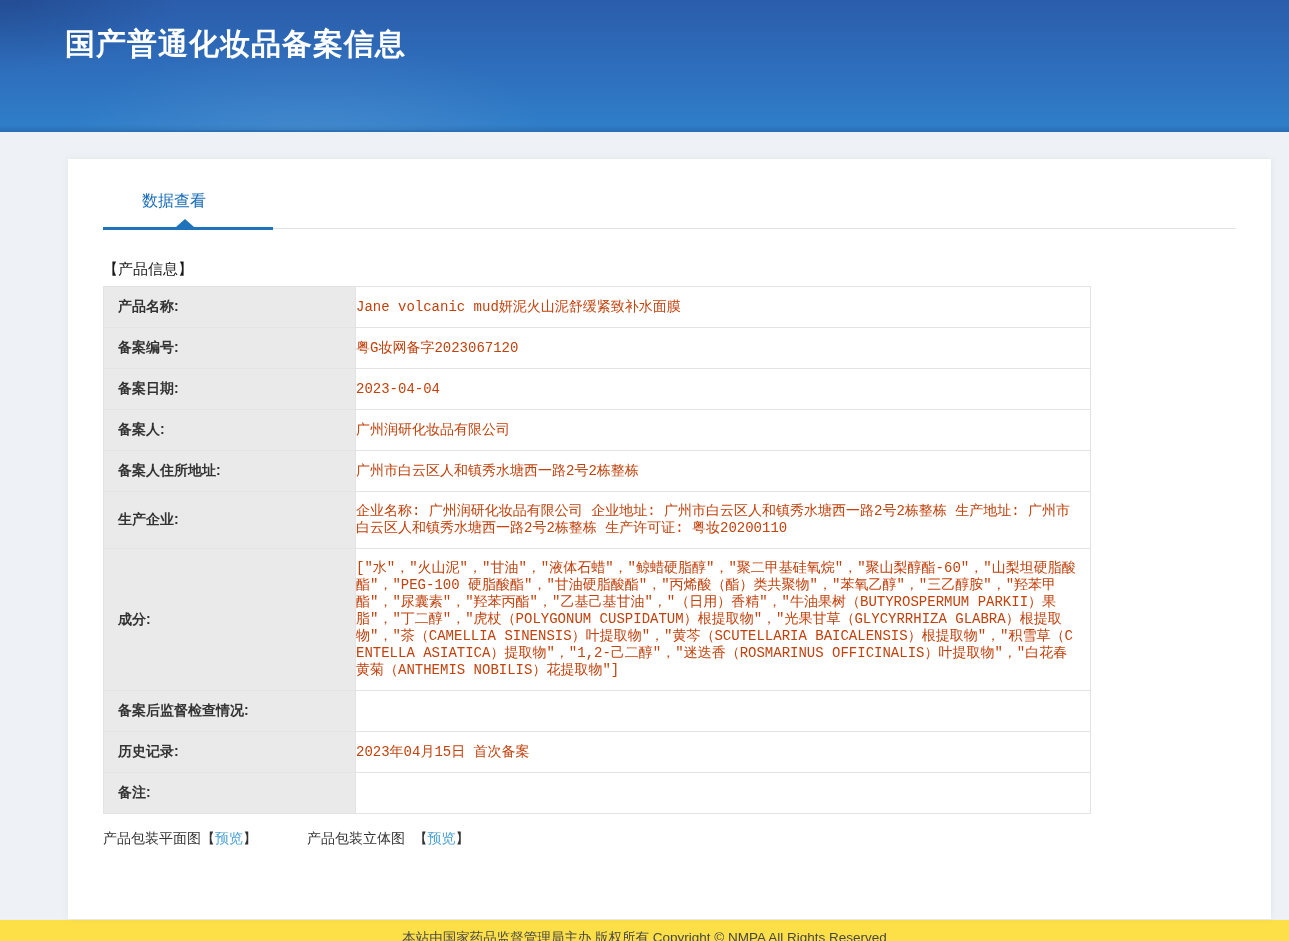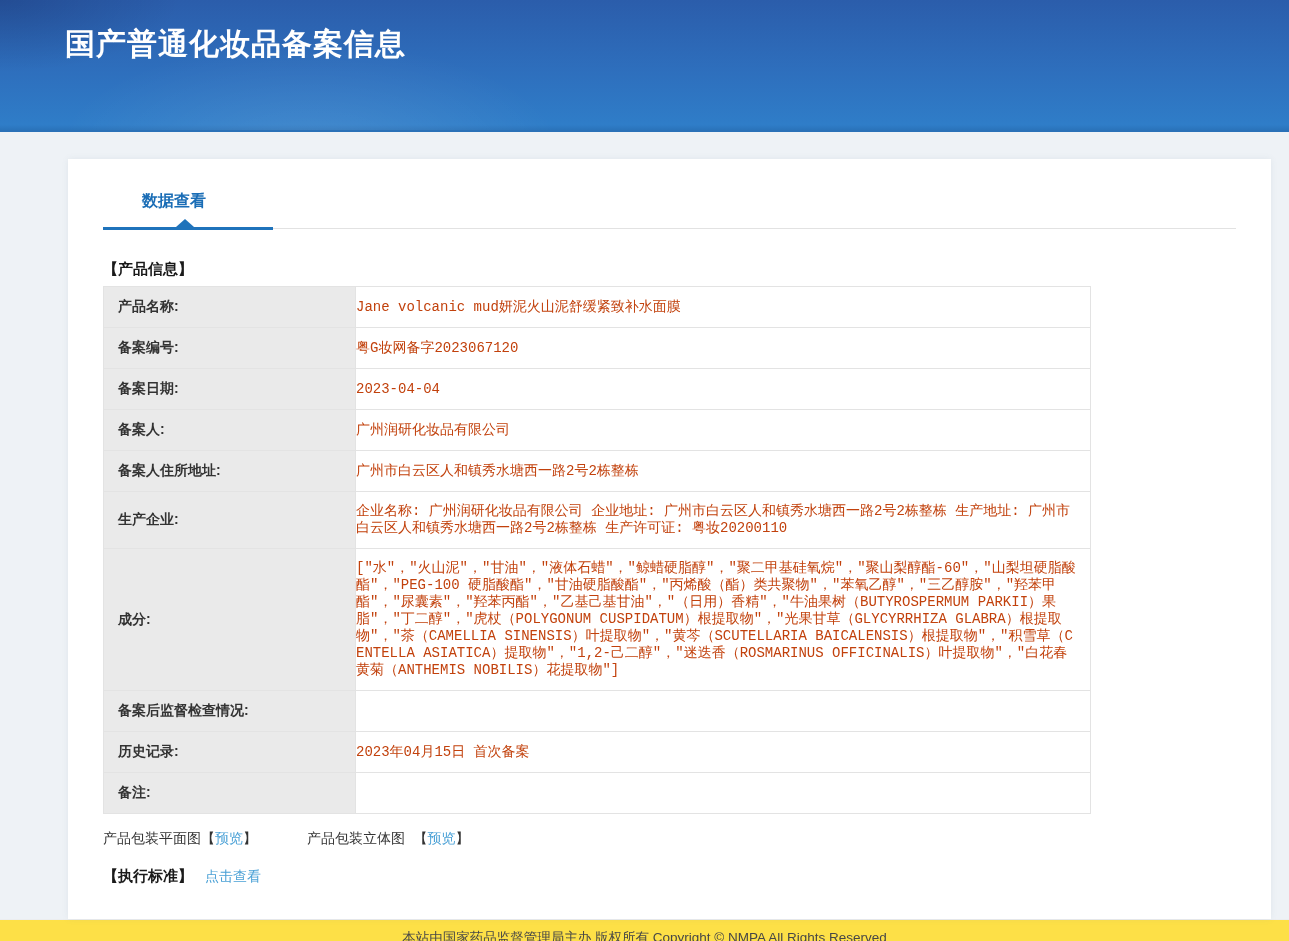--- a/index.html
+++ b/index.html
@@ -31,36 +31,36 @@
     width:1203px; height:760px;
     background:#ffffff;
     box-shadow:0 0 6px rgba(120,140,160,0.12);
     padding:32px 35px 0 35px;
     overflow:hidden;
   }
 
   
   .tab-label {
     display:inline-block; margin-left:39px;
-    color:#1a6db6; font-size:16px; font-weight:bold;
+    color:#1a6db6; font-size:16px; font-weight:normal;
     cursor:pointer;
   }
   .tab-rule { position:relative; margin-top:15px; display:flex; align-items:flex-start; }
   .tab-rule .blue-seg { width:170px; height:3px; background:#1f73bb; }
   .tab-rule .gray-seg { flex:1; height:1px; background:#e2e2e2; margin-top:1px; }
   .tab-caret {
     position:absolute; left:73px; top:-8px;
     width:0; height:0;
     border-left:9px solid transparent;
     border-right:9px solid transparent;
     border-bottom:8px solid #1f73bb;
   }
 
   
-  .section-title { font-size:15px; font-weight:bold; color:#1a1a1a; }
+  .section-title { font-size:15px; font-weight:normal; color:#1a1a1a; }
   .product-info-title { margin-top:30px; }
 
   
   table.info-table {
     margin-top:7px; width:988px;
     border-collapse:collapse;
     border:1px solid #aebfd6;
     table-layout:fixed;
   }
   table.info-table td {
@@ -176,24 +176,20 @@
 
 
     <div class="packaging-row">
       <div class="packaging-item"><span>产品包装平面图</span><span class="bracket">【</span><span class="link">预览</span><span class="bracket">】</span></div>
 
       <div class="packaging-item"><span>产品包装立体图 </span><span class="bracket">【</span><span class="link">预览</span><span class="bracket">】</span></div>
     </div>
 
     
 
-    <div class="doc-row">
-      <span class="section-title">【执行标准】</span>
-      <span class="link">点击查看</span>
-    </div>
 
     
 
   </div>
 </div>
 
 <div class="page-footer">
   <span>本站由国家药品监督管理局主办 版权所有 Copyright © NMPA All Rights Reserved</span>
 </div>
 

